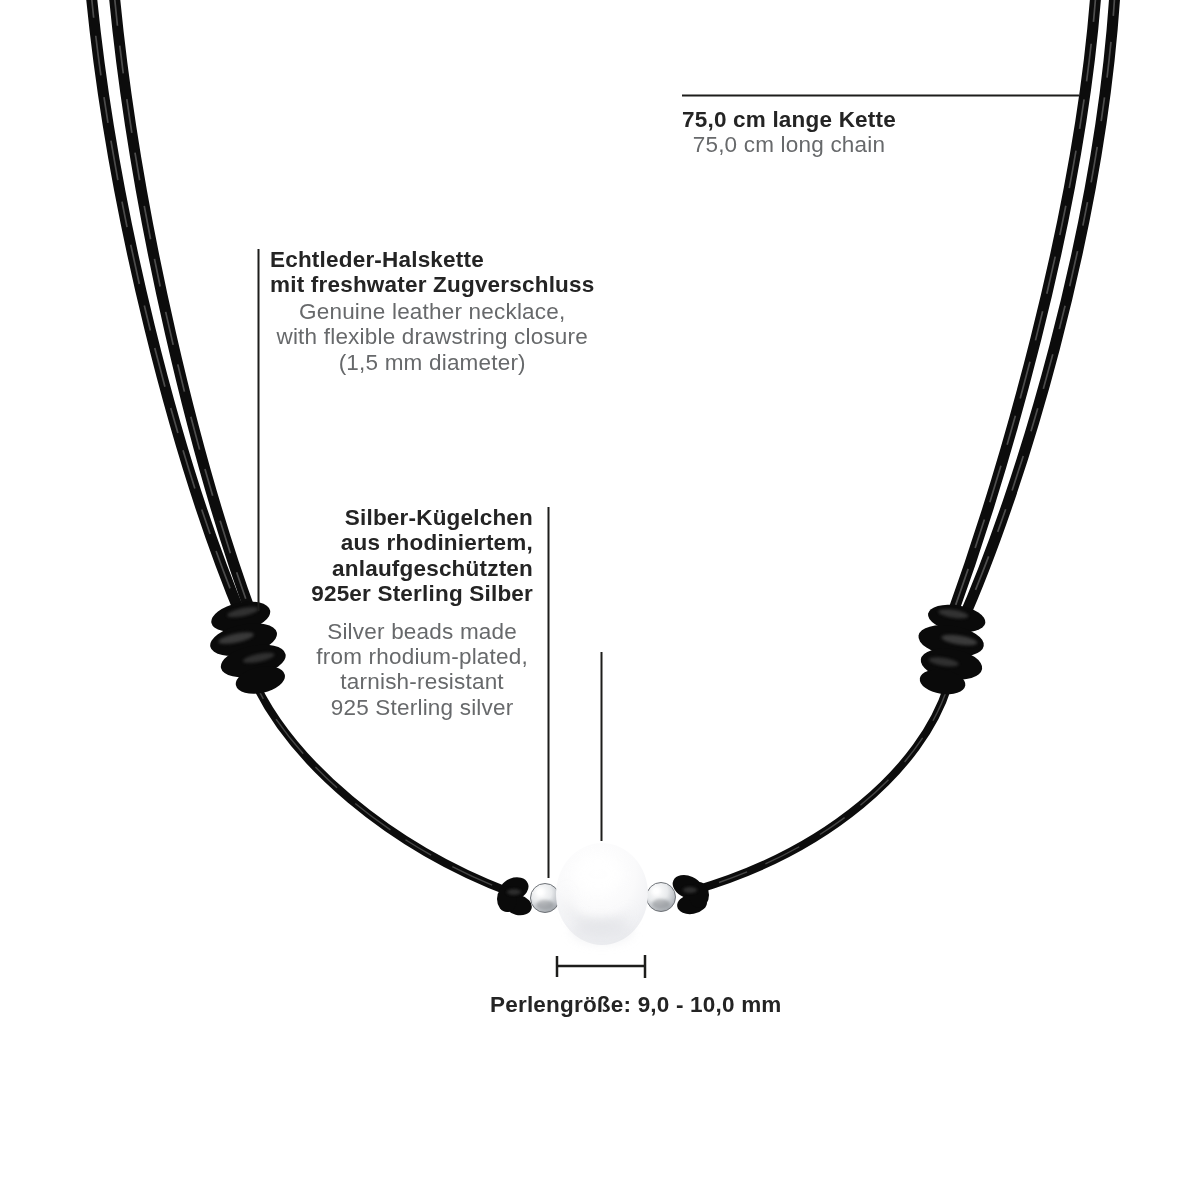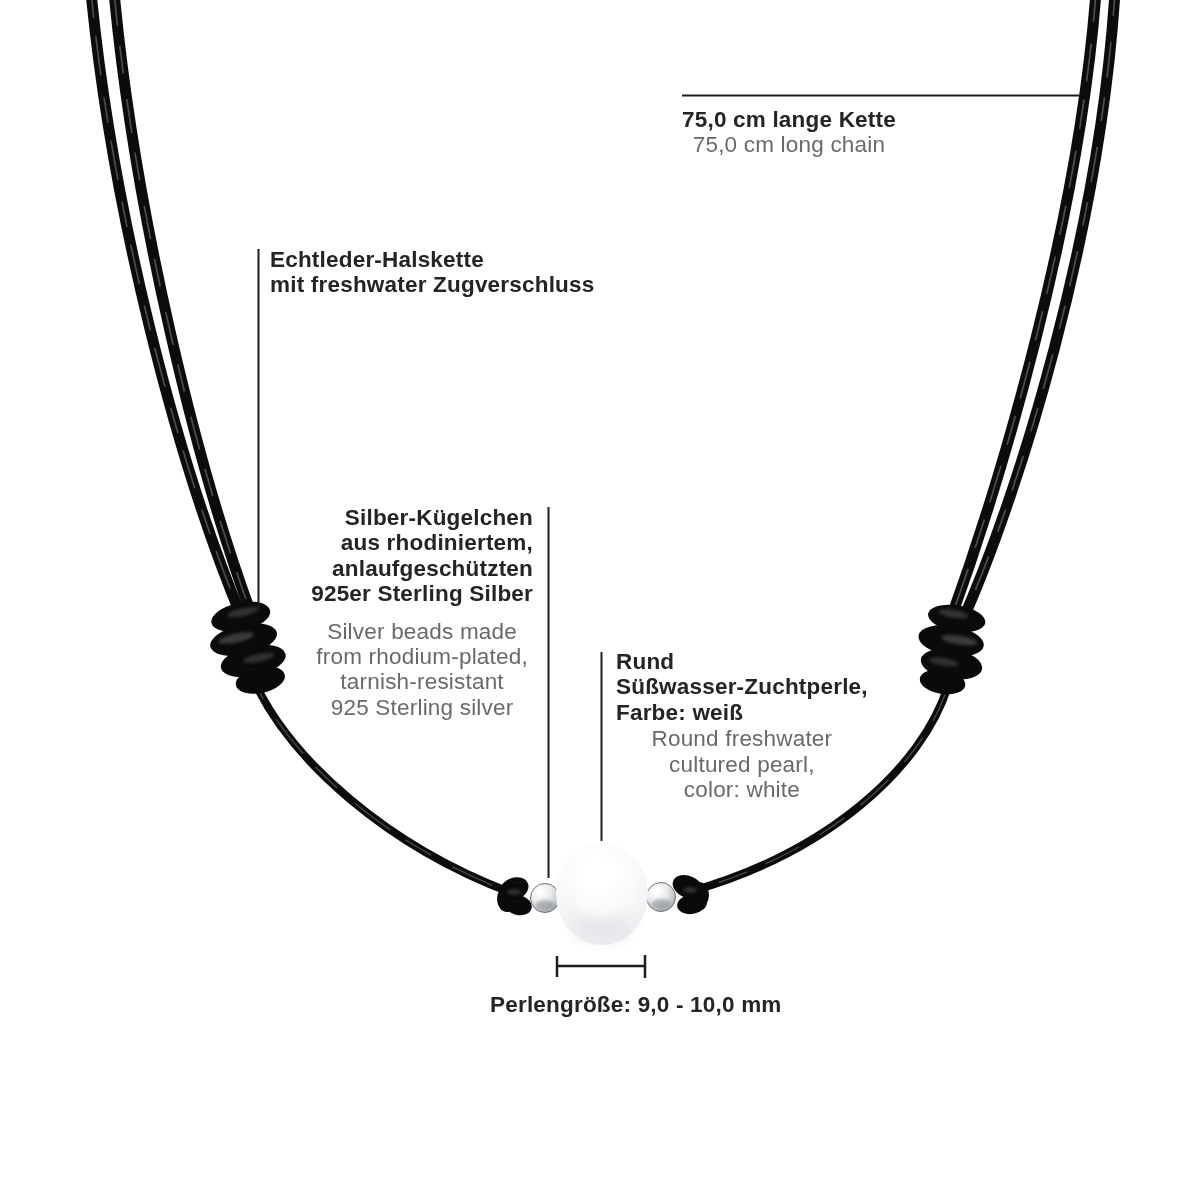--- a/index.html
+++ b/index.html
@@ -153,43 +153,38 @@
   </svg>
 
   <div class="label" id="label-chain">
     <div class="de">75,0 cm lange Kette</div>
     <div class="en">75,0 cm long chain</div>
   </div>
 
   <div class="label" id="label-leather">
     <div class="de">Echtleder-Halskette</div>
     <div class="de">mit freshwater Zugverschluss</div>
+    <div class="en-group">
+      <div class="en">Genuine leather necklace,</div>
+      <div class="en">with flexible drawstring closure</div>
+      <div class="en">(1,5 mm diameter)</div>
+    </div>
   </div>
 
   <div class="label" id="label-silver">
     <div class="de">Silber-Kügelchen</div>
     <div class="de">aus rhodiniertem,</div>
     <div class="de">anlaufgeschützten</div>
     <div class="de">925er Sterling Silber</div>
     <div class="en-group">
       <div class="en">Silver beads made</div>
       <div class="en">from rhodium-plated,</div>
       <div class="en">tarnish-resistant</div>
       <div class="en">925 Sterling silver</div>
     </div>
   </div>
 
-  <div class="label" id="label-pearl">
-    <div class="de">Rund</div>
-    <div class="de">Süßwasser-Zuchtperle,</div>
-    <div class="de">Farbe: weiß</div>
-    <div class="en-group">
-      <div class="en">Round freshwater</div>
-      <div class="en">cultured pearl,</div>
-      <div class="en">color: white</div>
-    </div>
-  </div>
 
   <div class="label" id="label-size">
     <div class="de">Perlengröße: 9,0 - 10,0 mm</div>
   </div>
 
 </div>
 
 </body></html>

